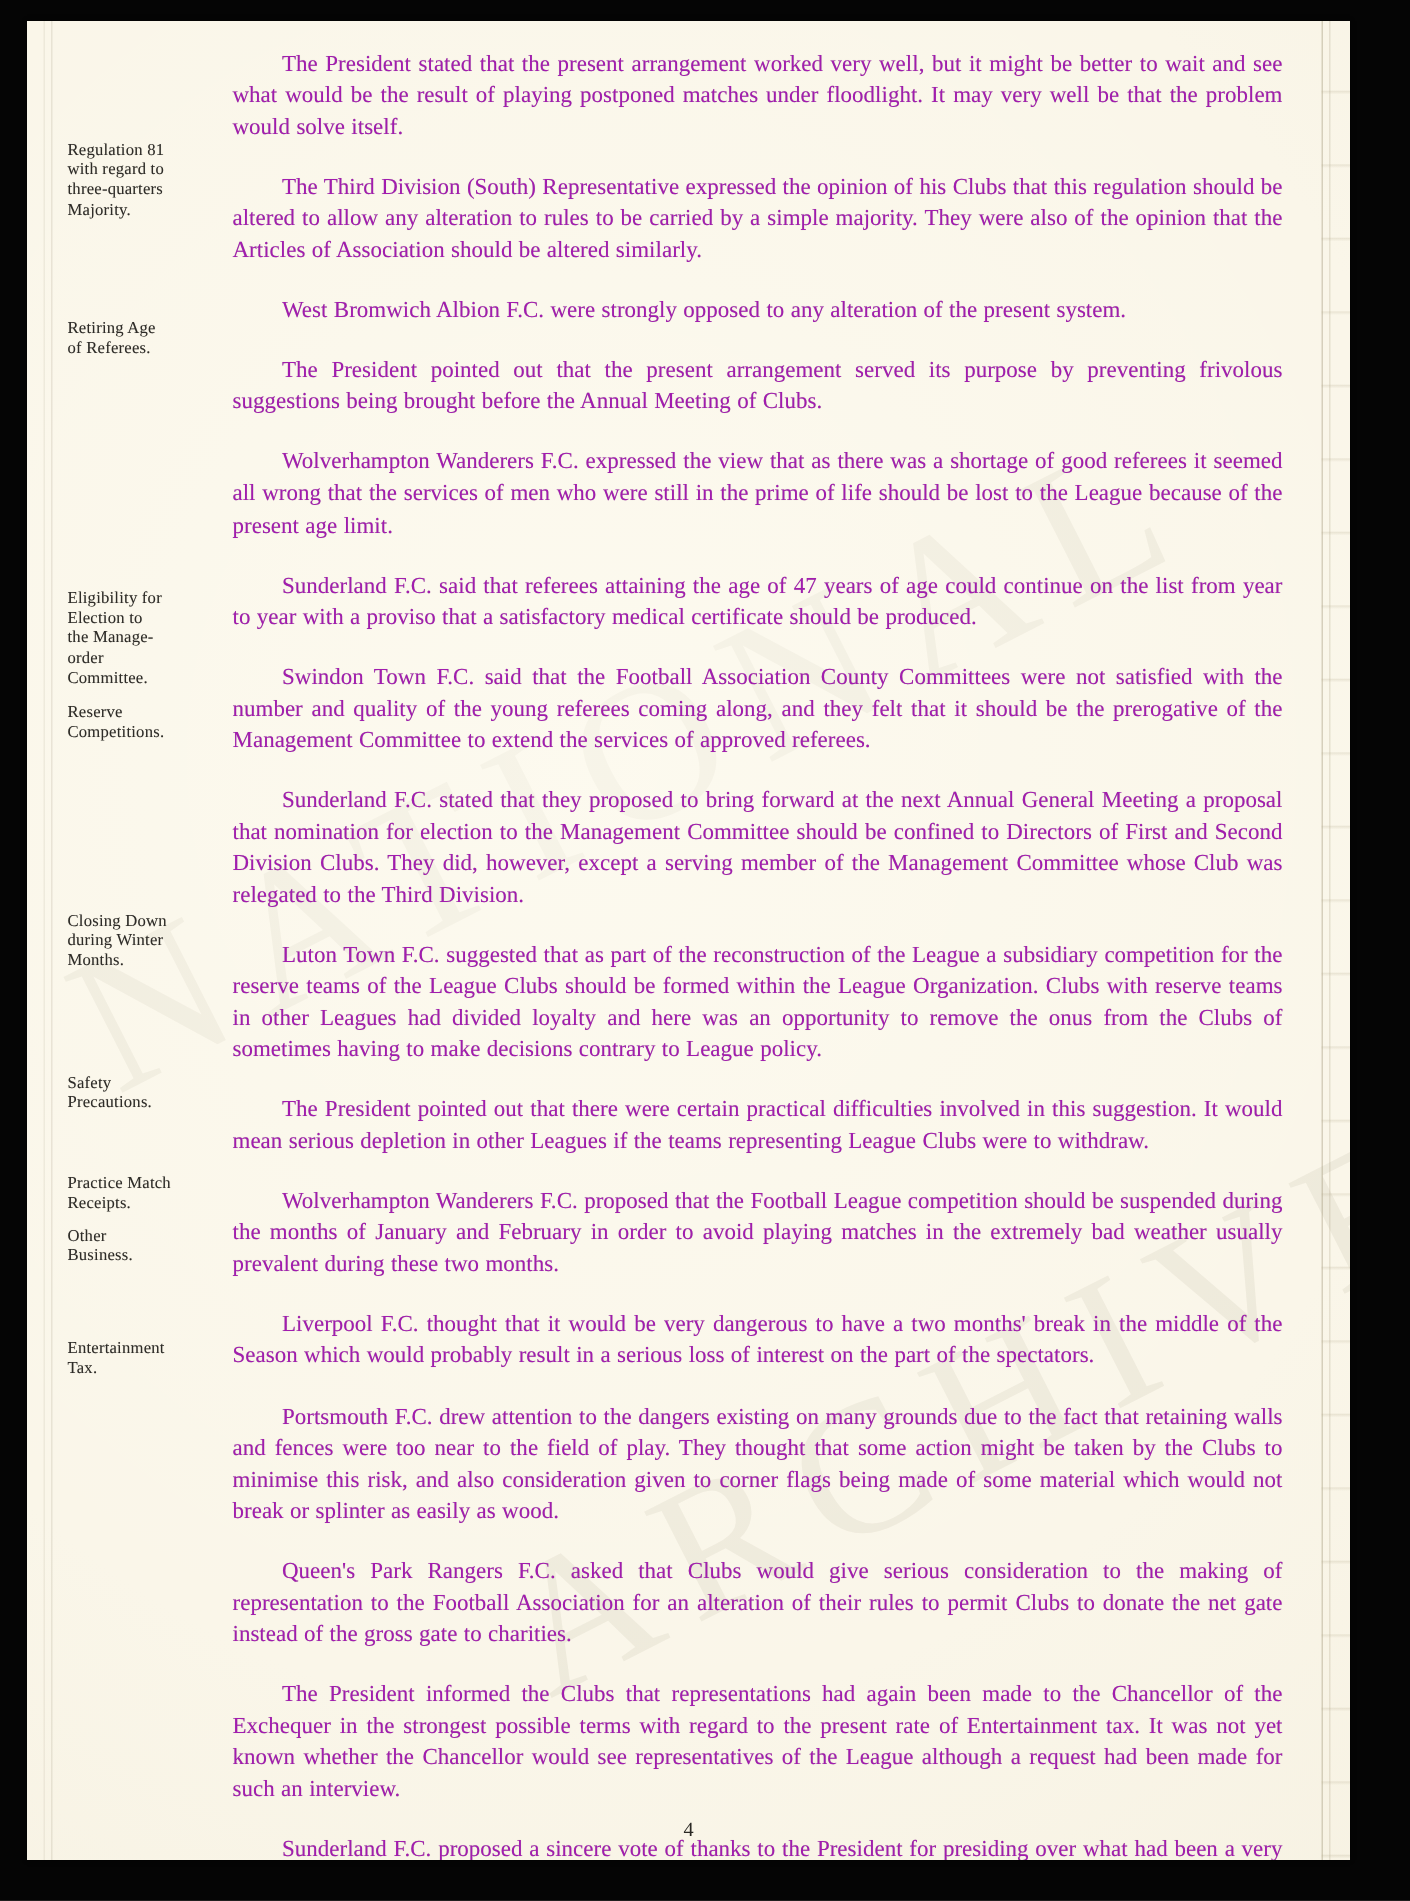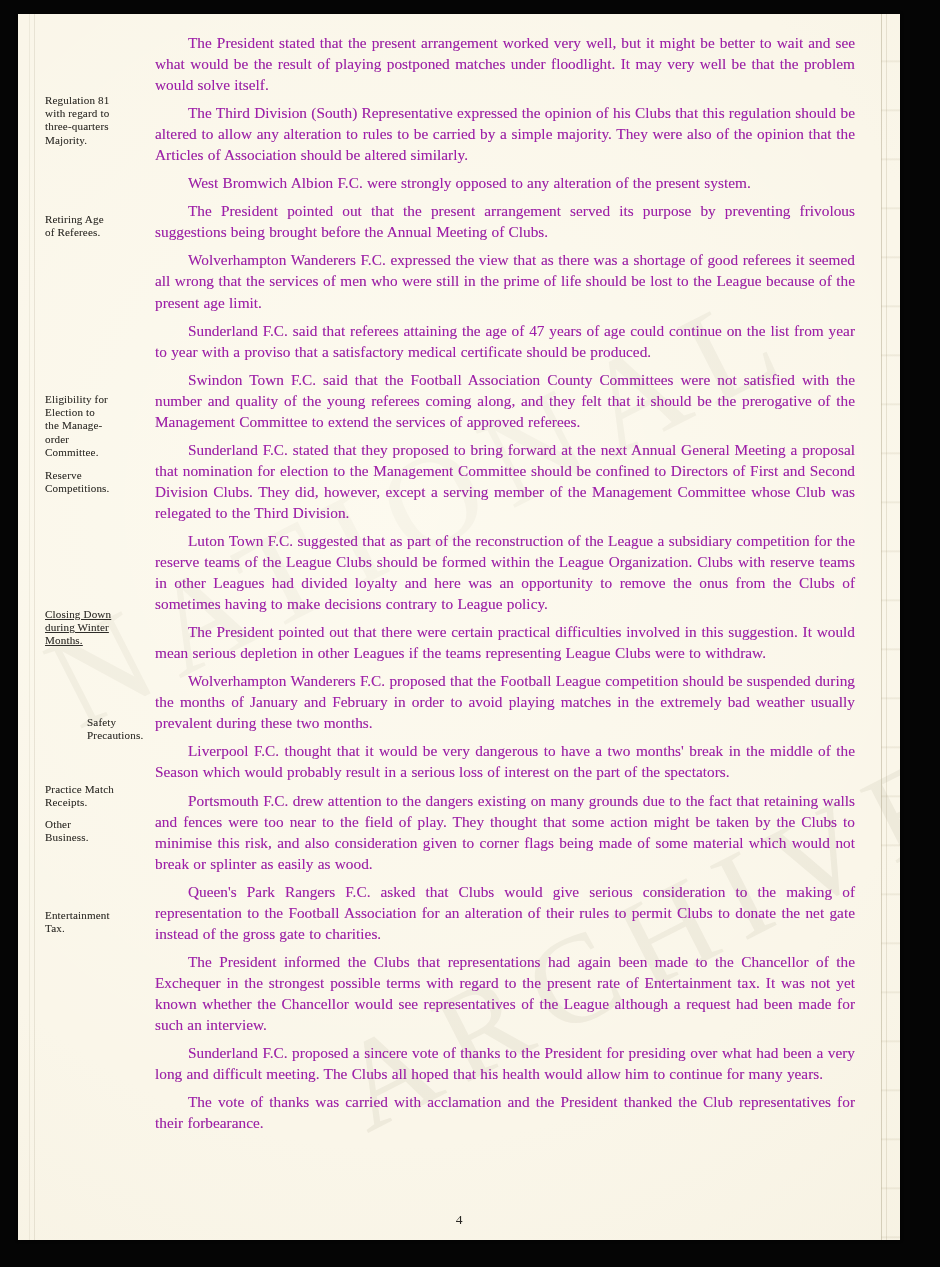--- a/index.html
+++ b/index.html
@@ -136,21 +136,21 @@
     padding: 0;
     font-size: 15.3px;
     line-height: 21.05px;
     color: #a21caf;
     text-align: justify;
     text-indent: 33px;
     letter-spacing: 0.02px;
     word-spacing: 0.4px;
     -webkit-font-smoothing: antialiased;
   }
-  p.para + p.para { margin-top: 7.0px; }
+  p.para + p.para { margin-top: 19px; }
 
   
   #maincol, .marginalia {
     text-shadow: 0 0 0.45px rgba(40,36,28,0.30);
   }
 
   
   #folio {
     position: absolute;
     left: 0;
@@ -197,38 +197,38 @@
             <div>Eligibility for</div>
             <div>Election to</div>
             <div>the Manage-</div>
             <div>order</div>
             <div>Committee.</div>
           </div>
           <div class="marginalia" style="top: 455px;">
             <div>Reserve</div>
             <div>Competitions.</div>
           </div>
-          <div class="marginalia" style="top: 594px; text-decoration: underline;">
+          <div class="marginalia" style="top: 594px;">
             <div>Closing Down</div>
             <div>during Winter</div>
             <div>Months.</div>
           </div>
-          <div class="marginalia" style="top: 702px; margin-left: 42px;">
+          <div class="marginalia" style="top: 702px;">
             <div>Safety</div>
             <div>Precautions.</div>
           </div>
           <div class="marginalia" style="top: 769px;">
             <div>Practice Match</div>
             <div>Receipts.</div>
           </div>
           <div class="marginalia" style="top: 804px;">
             <div>Other</div>
             <div>Business.</div>
           </div>
-          <div class="marginalia" style="top: 879px; margin-top: 16px;">
+          <div class="marginalia" style="top: 879px;">
             <div>Entertainment</div>
             <div>Tax.</div>
           </div>
         </div>
 
       <div id="maincol">
           <p class="para">The President stated that the present arrangement worked very well, but it might be better to wait and see what would be the result of playing postponed matches under floodlight.   It may very well be that the problem would solve itself.</p>
           <p class="para">The Third Division (South) Representative expressed the opinion of his Clubs that this regulation should be altered to allow any alteration to rules to be carried by a simple majority. They were also of the opinion that the Articles of Association should be altered similarly.</p>
           <p class="para">West Bromwich Albion F.C. were strongly opposed to any alteration of the present system.</p>
           <p class="para">The President pointed out that the present arrangement served its purpose by preventing frivolous suggestions being brought before the Annual Meeting of Clubs.</p>

